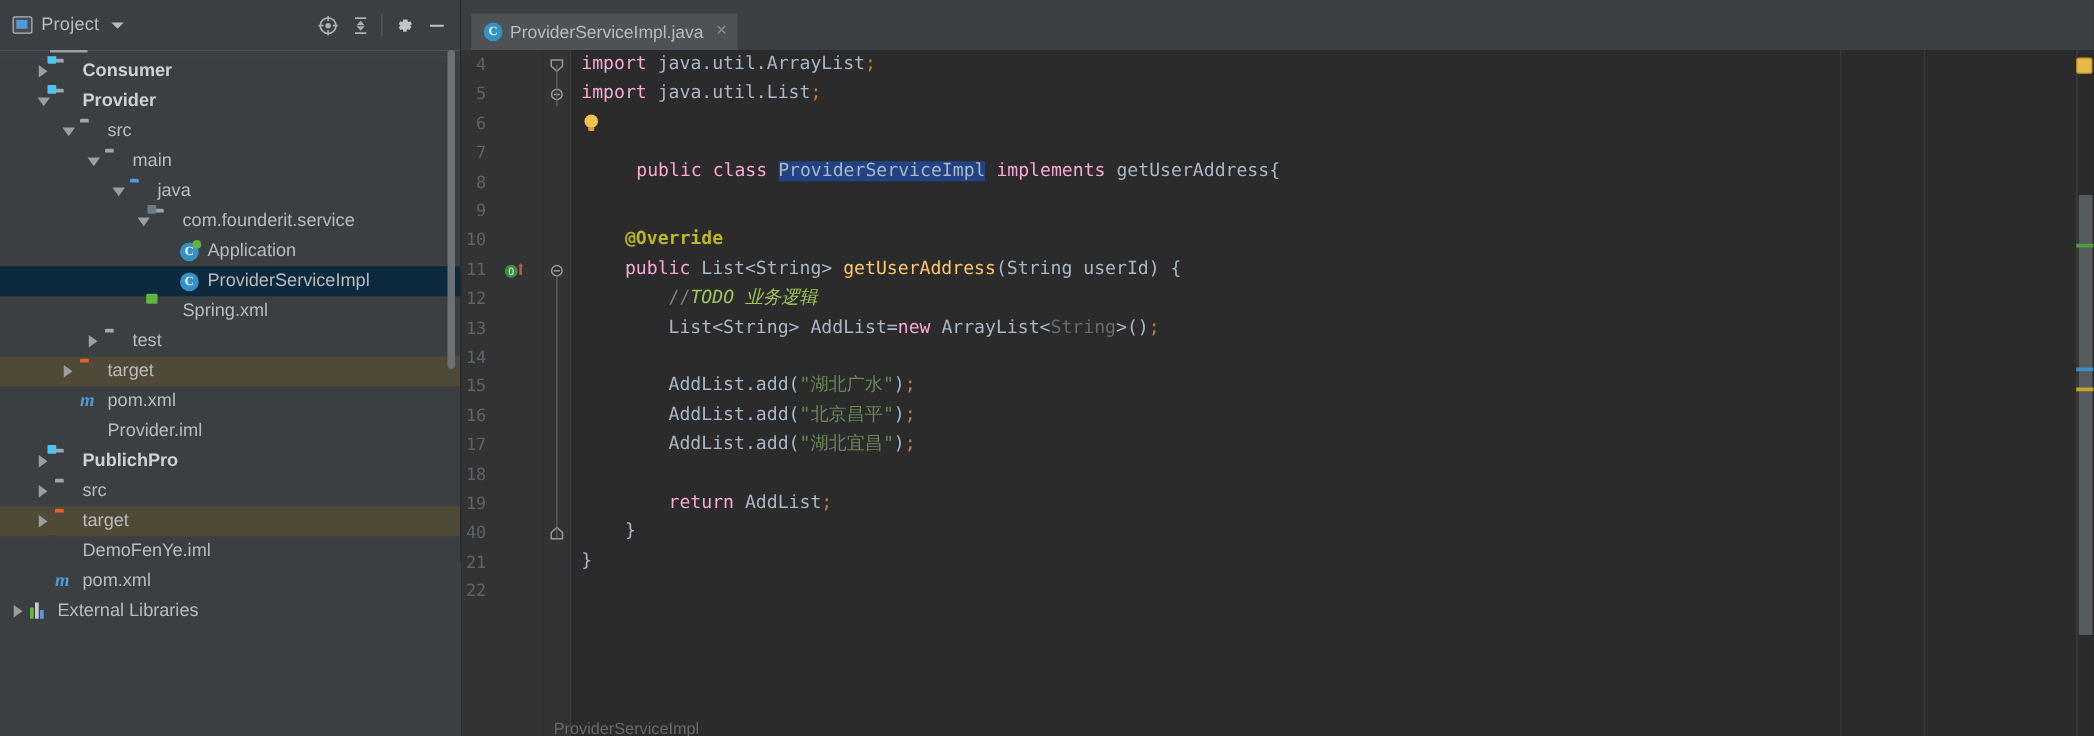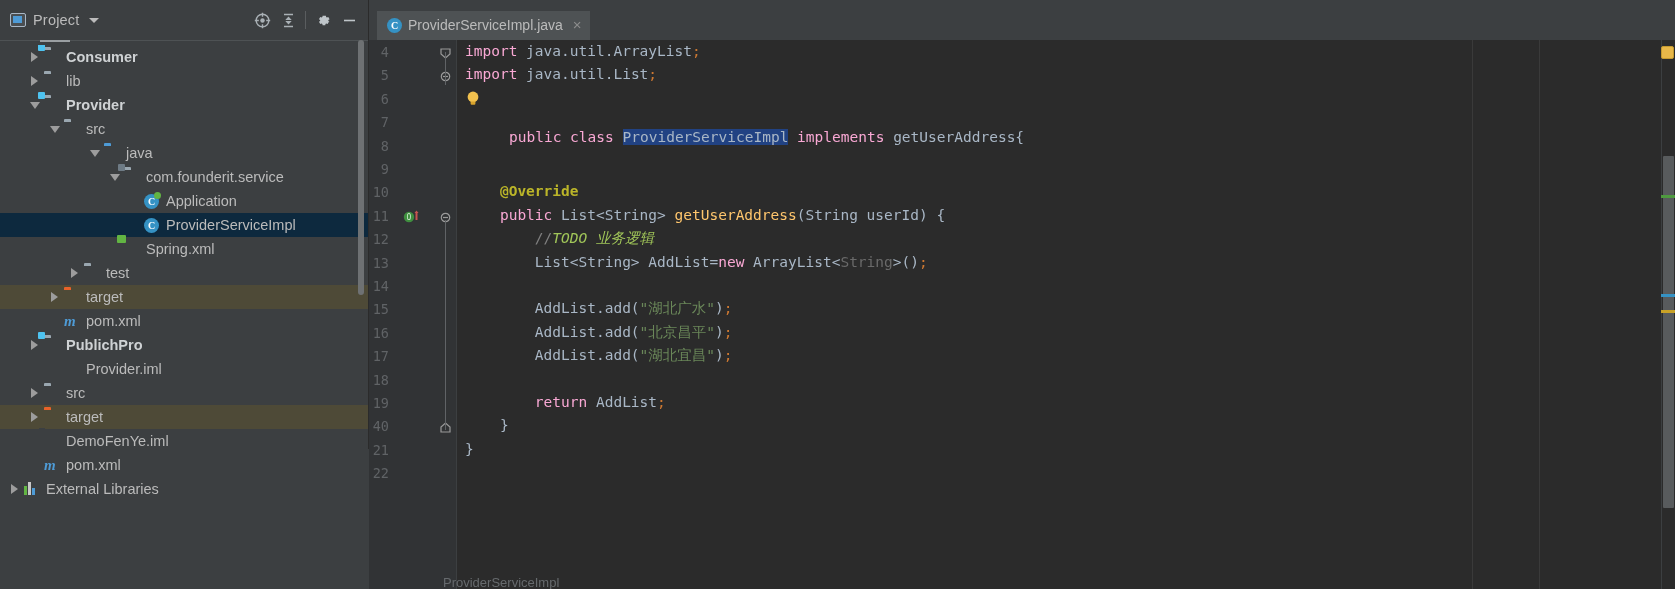--- a/index.html
+++ b/index.html
@@ -200,45 +200,45 @@
 
     <div id="tree">
         <div class="row bold">
           <span style="display:inline-block;width:28px"></span>
           <span class="twisty">
             <span class="tri-right"></span>
           </span>
           <span class="ic"><span class="fld"><span class="badge mod"></span></span></span>
           <span class="lbl">Consumer</span>
         </div>
-        <div class="row">
-          <span style="display:inline-block;width:28px"></span>
-          <span class="twisty">
-            <span class="tri-right"></span>
-          </span>
-          <span class="ic"><span class="fld"></span></span>
-          <span class="lbl">lib</span>
-        </div>
         <div class="row bold">
           <span style="display:inline-block;width:28px"></span>
           <span class="twisty">
             <span class="tri-down"></span>
           </span>
           <span class="ic"><span class="fld"><span class="badge mod"></span></span></span>
           <span class="lbl">Provider</span>
         </div>
         <div class="row">
           <span style="display:inline-block;width:48px"></span>
           <span class="twisty">
             <span class="tri-down"></span>
           </span>
           <span class="ic"><span class="fld"></span></span>
           <span class="lbl">src</span>
         </div>
         <div class="row">
+          <span style="display:inline-block;width:68px"></span>
+          <span class="twisty">
+            <span class="tri-down"></span>
+          </span>
+          <span class="ic"><span class="fld"></span></span>
+          <span class="lbl">main</span>
+        </div>
+        <div class="row">
           <span style="display:inline-block;width:88px"></span>
           <span class="twisty">
             <span class="tri-down"></span>
           </span>
           <span class="ic"><span class="fld blue"></span></span>
           <span class="lbl">java</span>
         </div>
         <div class="row">
           <span style="display:inline-block;width:108px"></span>
           <span class="twisty">
@@ -284,33 +284,33 @@
           </span>
           <span class="ic"><span class="fld orange"></span></span>
           <span class="lbl">target</span>
         </div>
         <div class="row">
           <span style="display:inline-block;width:48px"></span>
           <span class="twisty"></span>
           <span class="ic"><span class="mico">m</span></span>
           <span class="lbl">pom.xml</span>
         </div>
+        <div class="row">
+          <span style="display:inline-block;width:48px"></span>
+          <span class="twisty"></span>
+          <span class="ic"><span class="imlico"></span></span>
+          <span class="lbl">Provider.iml</span>
+        </div>
         <div class="row bold">
           <span style="display:inline-block;width:28px"></span>
           <span class="twisty">
             <span class="tri-right"></span>
           </span>
           <span class="ic"><span class="fld"><span class="badge mod"></span></span></span>
           <span class="lbl">PublichPro</span>
-        </div>
-        <div class="row">
-          <span style="display:inline-block;width:48px"></span>
-          <span class="twisty"></span>
-          <span class="ic"><span class="imlico"></span></span>
-          <span class="lbl">Provider.iml</span>
         </div>
         <div class="row">
           <span style="display:inline-block;width:28px"></span>
           <span class="twisty">
             <span class="tri-right"></span>
           </span>
           <span class="ic"><span class="fld"></span></span>
           <span class="lbl">src</span>
         </div>
         <div class="row target-hl">

